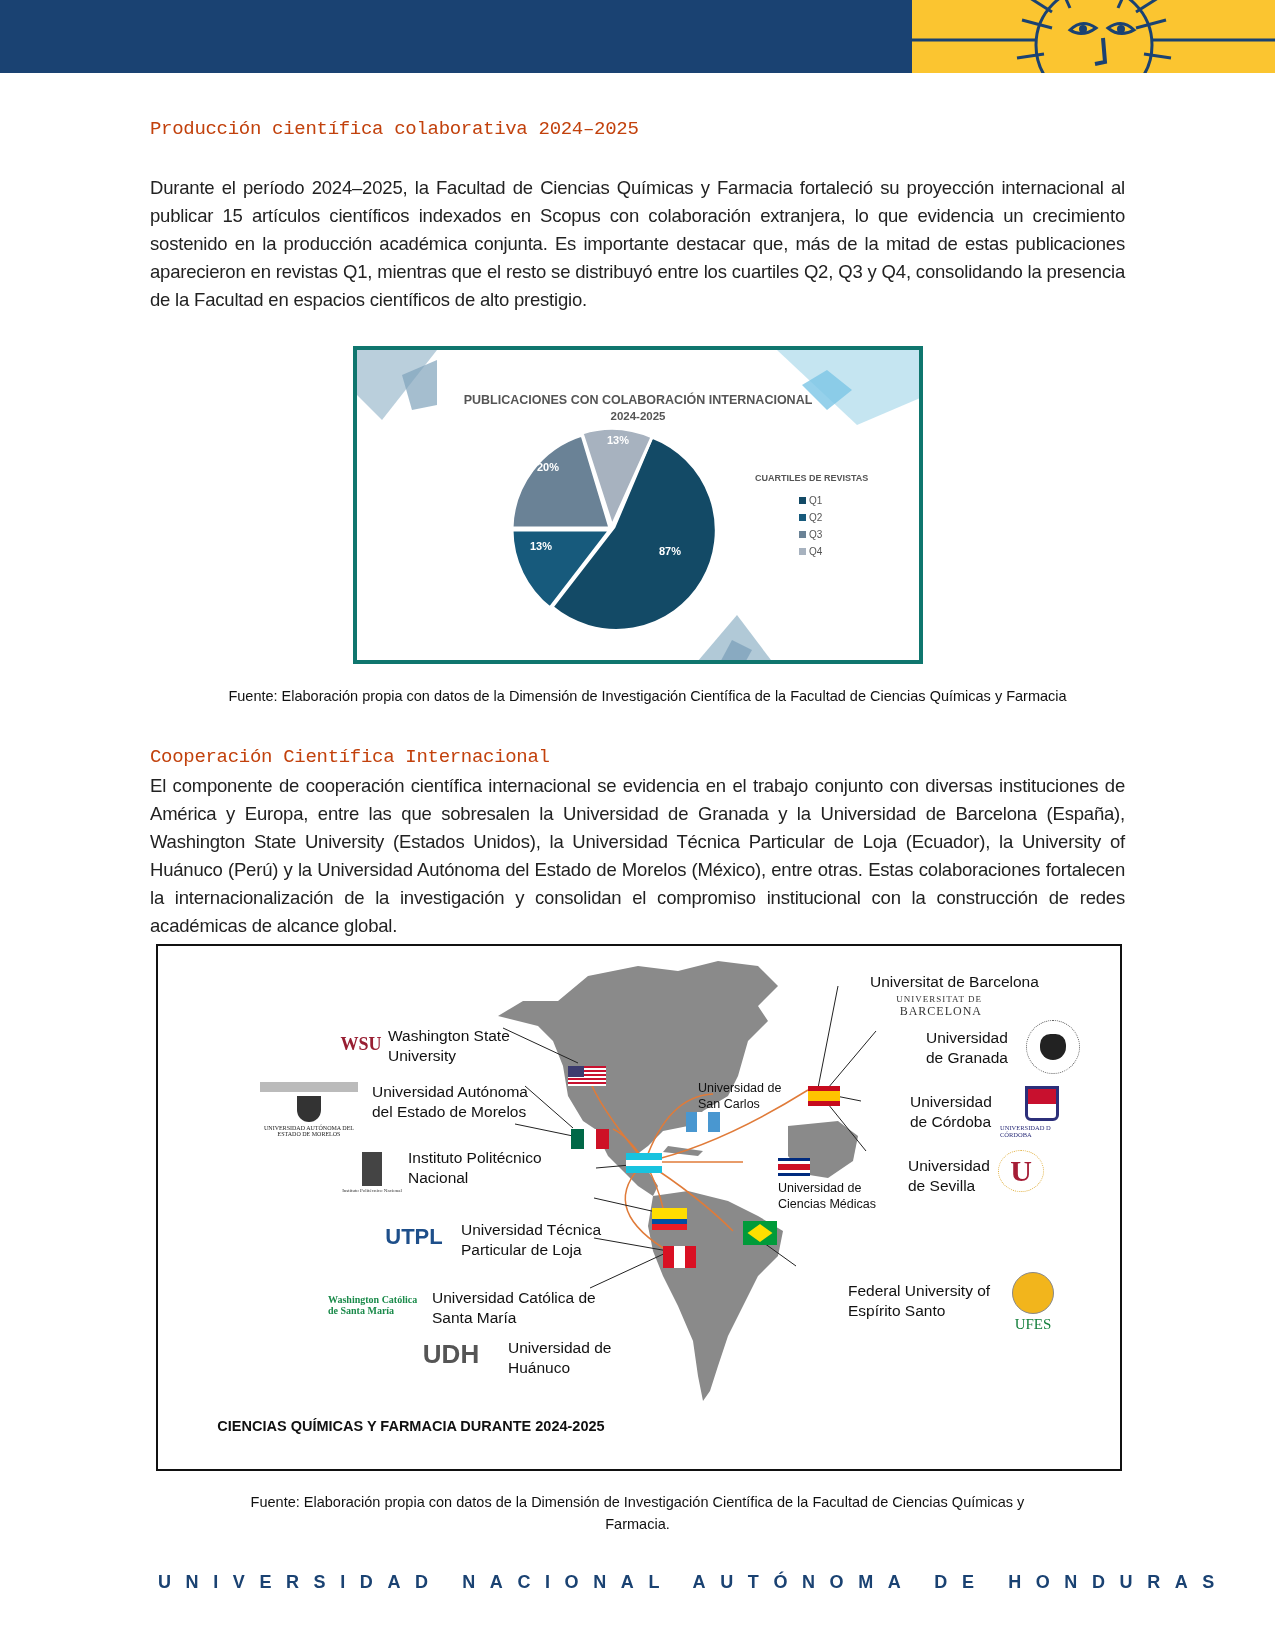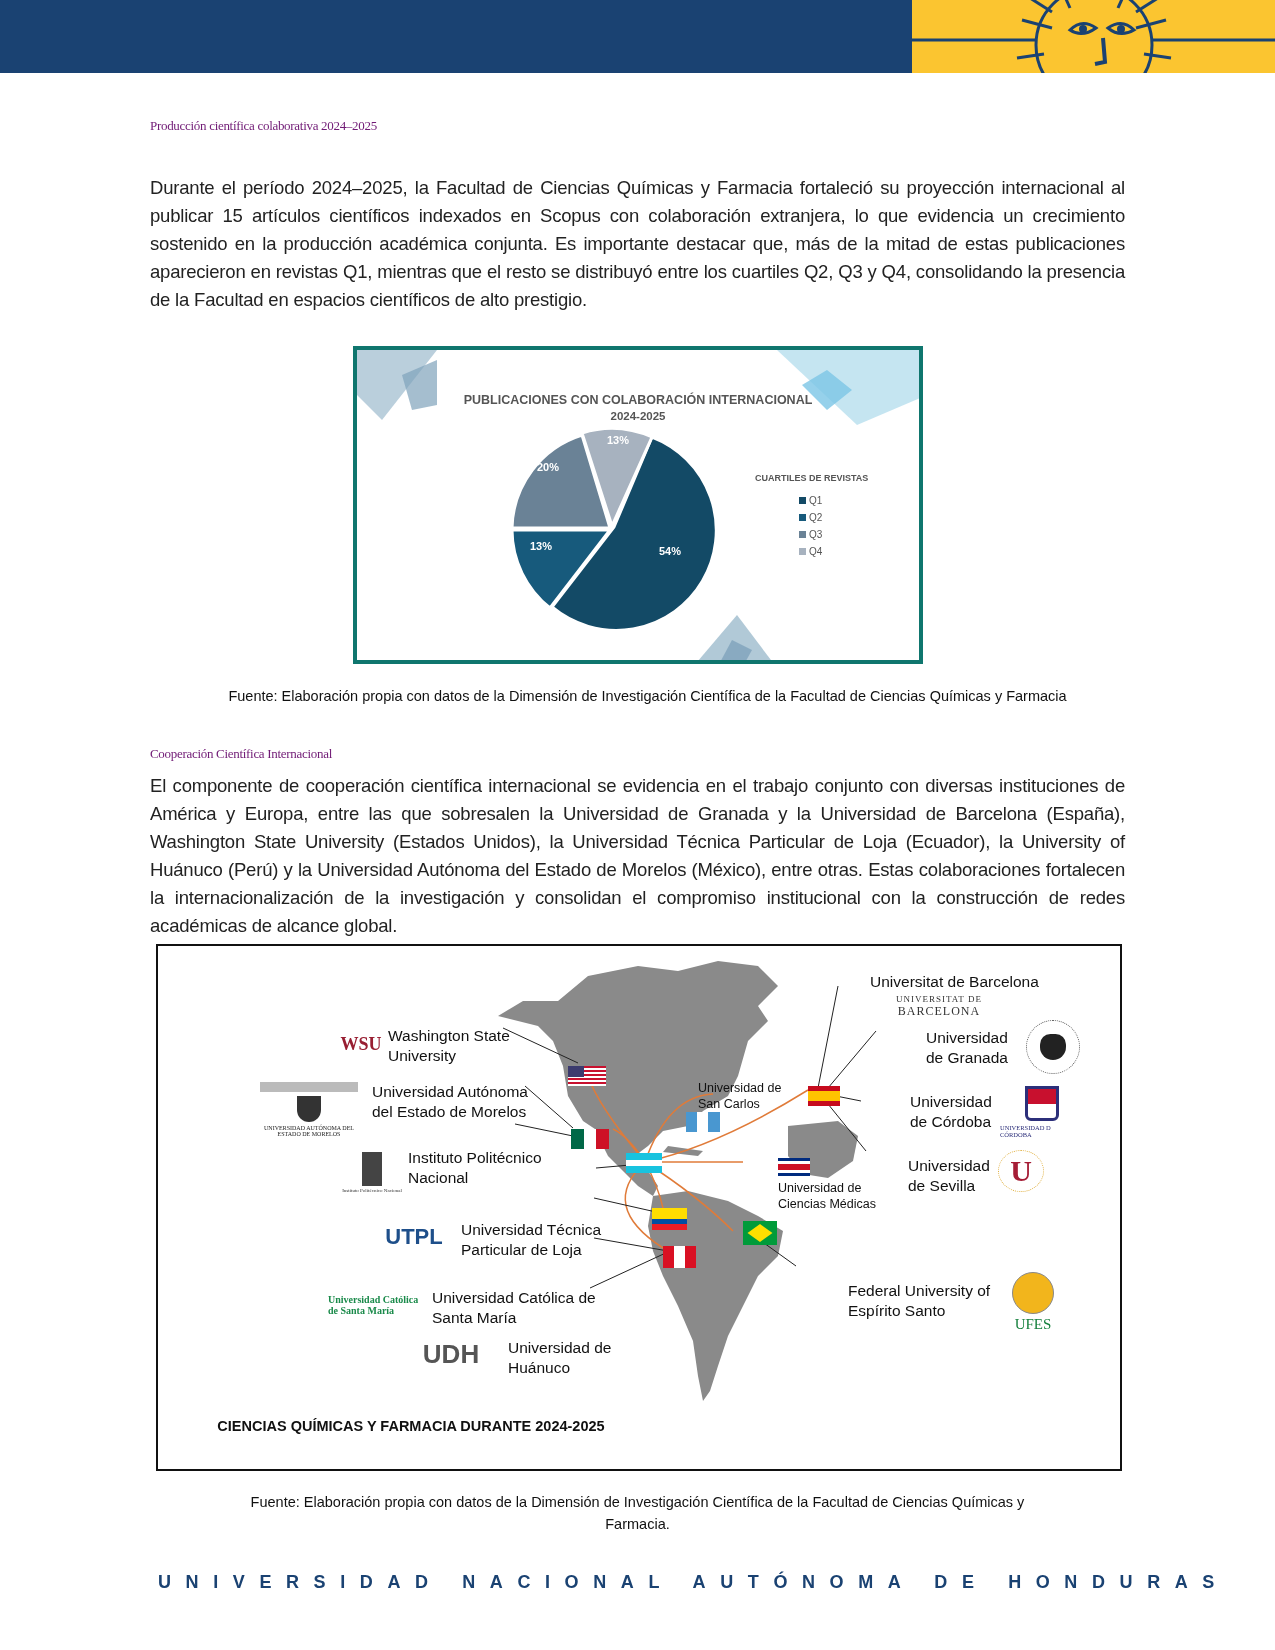--- a/index.html
+++ b/index.html
@@ -2,21 +2,21 @@
 <html><head>
 <meta charset="utf-8">
 <style>
   * { box-sizing: border-box; margin: 0; padding: 0; }
   body { width: 1275px; height: 1650px; background: #ffffff; position: relative; overflow: hidden; font-family: "Liberation Sans", sans-serif; color: #1a1a1a; }
 
   .header { position: absolute; left: 0; top: 0; width: 1275px; height: 73px; background: #1a4272; }
   .header-title { position: absolute; left: 20px; top: 14px; font-family: "Liberation Sans", sans-serif; font-weight: bold; font-size: 33px; color: #ffffff; letter-spacing: 0.2px; white-space: nowrap; }
   .header-sun { position: absolute; left: 912px; top: 0; width: 363px; height: 73px; background: #fbc530; overflow: hidden; }
 
-  .section-heading { position: absolute; left: 150px; font-family: Liberation Serif, serif; font-size: 13px; color: #701a75; letter-spacing: -0.3px; }
+  .section-heading { position: absolute; left: 150px; font-family: Liberation Mono, monospace; font-size: 19px; color: #c2410c; letter-spacing: -0.3px; }
   .body-text { position: absolute; left: 150px; width: 975px; font-family: "Liberation Sans", sans-serif; font-size: 18.5px; line-height: 28px; text-align: justify; color: #222; letter-spacing: -0.2px; }
 
   .chart-frame { position: absolute; left: 353px; top: 346px; width: 570px; height: 318px; border: 4px solid #0f766e; background: #fff; overflow: hidden; }
   .chart-title { position: absolute; left: 0; width: 100%; text-align: center; font-family: "Liberation Sans", sans-serif; font-weight: bold; color: #555; }
   .legend-title { position: absolute; left: 398px; top: 123px; font-size: 9px; font-weight: bold; color: #555; font-family: "Liberation Sans", sans-serif; }
   .legend-item { position: absolute; left: 442px; font-size: 10px; color: #555; font-family: "Liberation Sans", sans-serif; display: flex; align-items: center; gap: 3px; }
   .legend-swatch { width: 7px; height: 7px; display: inline-block; }
 
   .caption { position: absolute; font-family: "Liberation Sans", sans-serif; font-size: 14.5px; color: #111; text-align: center; }
 
@@ -70,21 +70,21 @@
   </svg>
   <div class="chart-title" style="top:43px;font-size:12.5px;">PUBLICACIONES CON COLABORACIÓN INTERNACIONAL</div>
   <div class="chart-title" style="top:60px;font-size:11.5px;">2024-2025</div>
   <svg style="position:absolute;left:150px;top:75px;" width="210" height="210" viewBox="-105 -105 210 210">
 
     <path d="M2,-3 L40,-93 A100,100 0 1 1 -60,77 Z" fill="#134a66" stroke="#fff" stroke-width="3"></path>
     <path d="M-2,0 L-62,78 A100,100 0 0 1 -100,0 Z" fill="#175a7c" stroke="#fff" stroke-width="3"></path>
     <path d="M-2,-2 L-100,-2 A100,100 0 0 1 -30,-95 Z" fill="#6a8296" stroke="#fff" stroke-width="3"></path>
     <path d="M0,-4 L-30,-97 A100,100 0 0 1 40,-93 Z" fill="#a7b2bf" stroke="#fff" stroke-width="3"></path>
   </svg>
-  <div style="position:absolute;left:302px;top:195px;font-size:11px;font-weight:bold;color:#fff;">54%</div>
+  <div style="position:absolute;left:302px;top:195px;font-size:11px;font-weight:bold;color:#fff;">87%</div>
   <div style="position:absolute;left:173px;top:190px;font-size:11px;font-weight:bold;color:#fff;">13%</div>
   <div style="position:absolute;left:180px;top:111px;font-size:11px;font-weight:bold;color:#fff;">20%</div>
   <div style="position:absolute;left:250px;top:84px;font-size:11px;font-weight:bold;color:#fff;">13%</div>
 
   <div class="legend-title">CUARTILES DE REVISTAS</div>
   <div class="legend-item" style="top:145px;">
       <span class="legend-swatch" style="background:#134a66;"></span>
       <span>Q1</span>
     </div>
   <div class="legend-item" style="top:162px;">
@@ -184,21 +184,21 @@
       <div>Nacional</div>
     </div>
 
   <div class="logo-box" style="left:210px;top:276px;width:92px;height:30px;color:#1e4f8a;font-weight:bold;font-size:22px;font-family:'Liberation Sans',sans-serif;">UTPL</div>
   <div class="map-label" style="left:303px;top:274px;">
       <div>Universidad Técnica</div>
       <div>Particular de Loja</div>
     </div>
 
   <div class="logo-box" style="left:120px;top:340px;width:150px;height:38px;flex-direction:column;align-items:flex-start;padding-left:50px;color:#1a8a4a;font-size:10px;font-weight:bold;">
-      <div>Universidad Católica</div>
+      <div>Washington Católica</div>
       <div>de Santa María</div>
     </div>
   <div class="map-label" style="left:274px;top:342px;">
       <div>Universidad Católica de</div>
       <div>Santa María</div>
     </div>
 
   <div class="logo-box" style="left:250px;top:392px;width:86px;height:32px;color:#555;font-weight:bold;font-size:26px;font-family:'Liberation Sans',sans-serif;">UDH</div>
   <div class="map-label" style="left:350px;top:392px;">
       <div>Universidad de</div>
@@ -212,21 +212,21 @@
   <div class="map-label small" style="left:540px;top:134px;">
       <div>Universidad de</div>
       <div>San Carlos</div>
     </div>
   <div class="map-label small" style="left:620px;top:234px;">
       <div>Universidad de</div>
       <div>Ciencias Médicas</div>
     </div>
 
   <div class="map-label" style="left:712px;top:26px;">Universitat de Barcelona</div>
-  <div class="logo-box" style="left:714px;top:46px;width:110px;height:26px;flex-direction:column;align-items:center;padding-left:24px;color:#333;font-size:12px;line-height:12px;letter-spacing:1px;">
+  <div class="logo-box" style="left:714px;top:46px;width:110px;height:26px;flex-direction:column;align-items:flex-end;padding-left:24px;color:#333;font-size:12px;line-height:12px;letter-spacing:1px;">
       <div style="font-size:9px;">UNIVERSITAT DE</div>
       <div>BARCELONA</div>
     </div>
 
   <div class="map-label" style="left:768px;top:82px;">
       <div>Universidad</div>
       <div>de Granada</div>
     </div>
   <div class="logo-box" style="left:868px;top:74px;width:54px;height:54px;border:1px dotted #555;border-radius:50%;">
       <div style="width:26px;height:26px;background:#222;border-radius:40% 40% 50% 50%;"></div>

